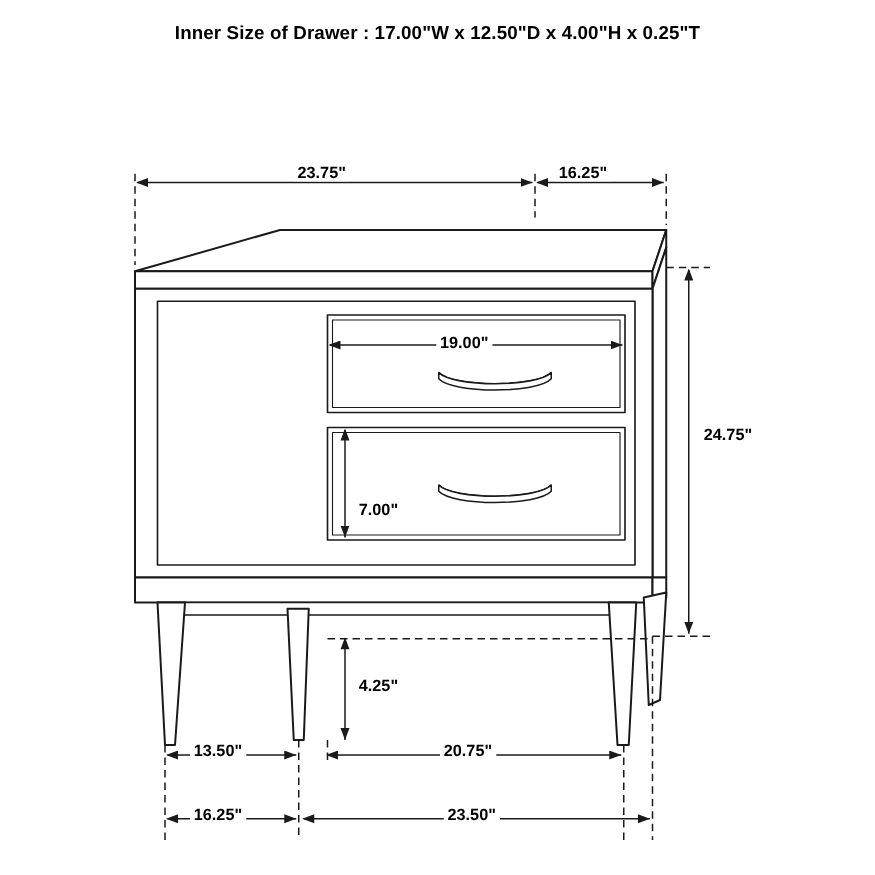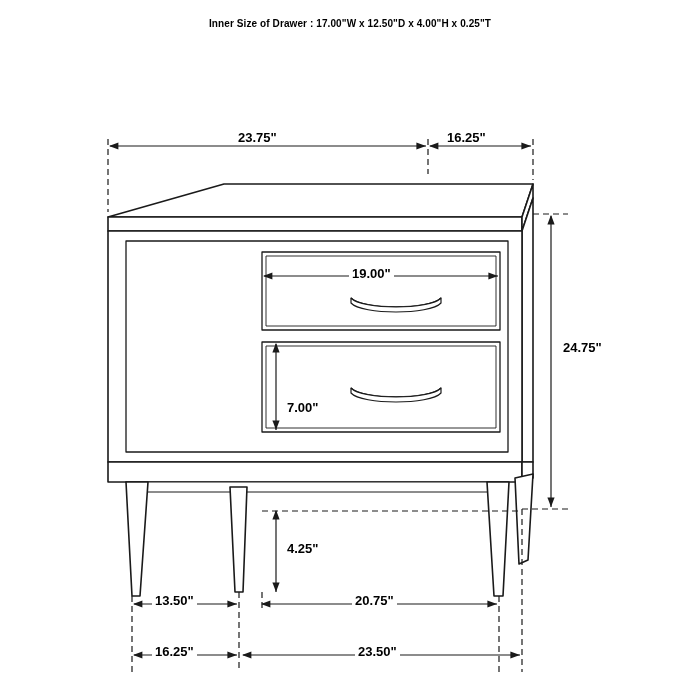--- a/index.html
+++ b/index.html
@@ -18,21 +18,21 @@
     position: relative;
     width: 700px;
     height: 700px;
   }
   .title {
     position: absolute;
     top: 18px;
     left: 0;
     width: 700px;
     text-align: center;
-    font-size: 10px;
+    font-size: 15px;
     font-weight: bold;
     letter-spacing: 0.1px;
     color: #000;
   }
   svg.diagram {
     position: absolute;
     top: 0;
     left: 0;
     width: 700px;
     height: 700px;

